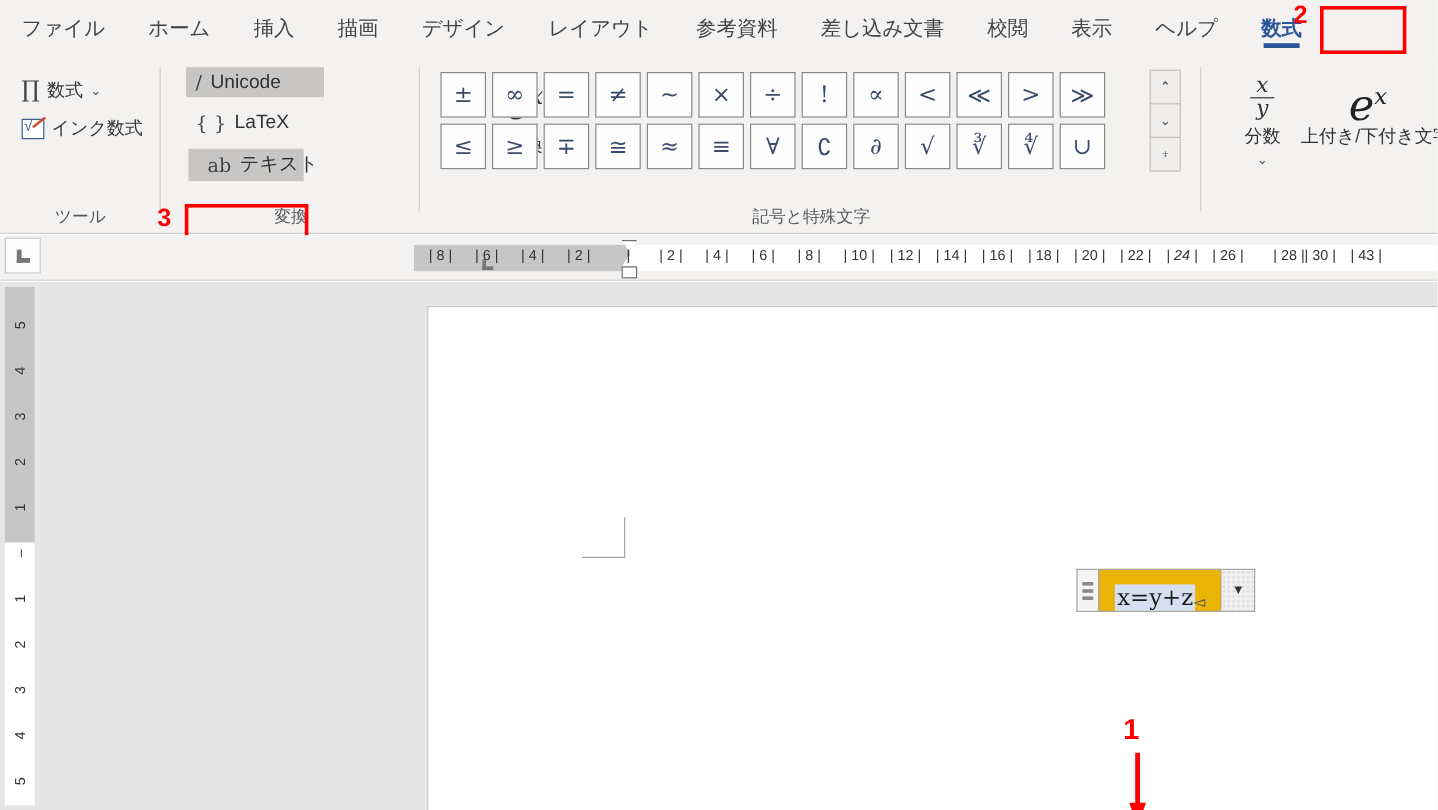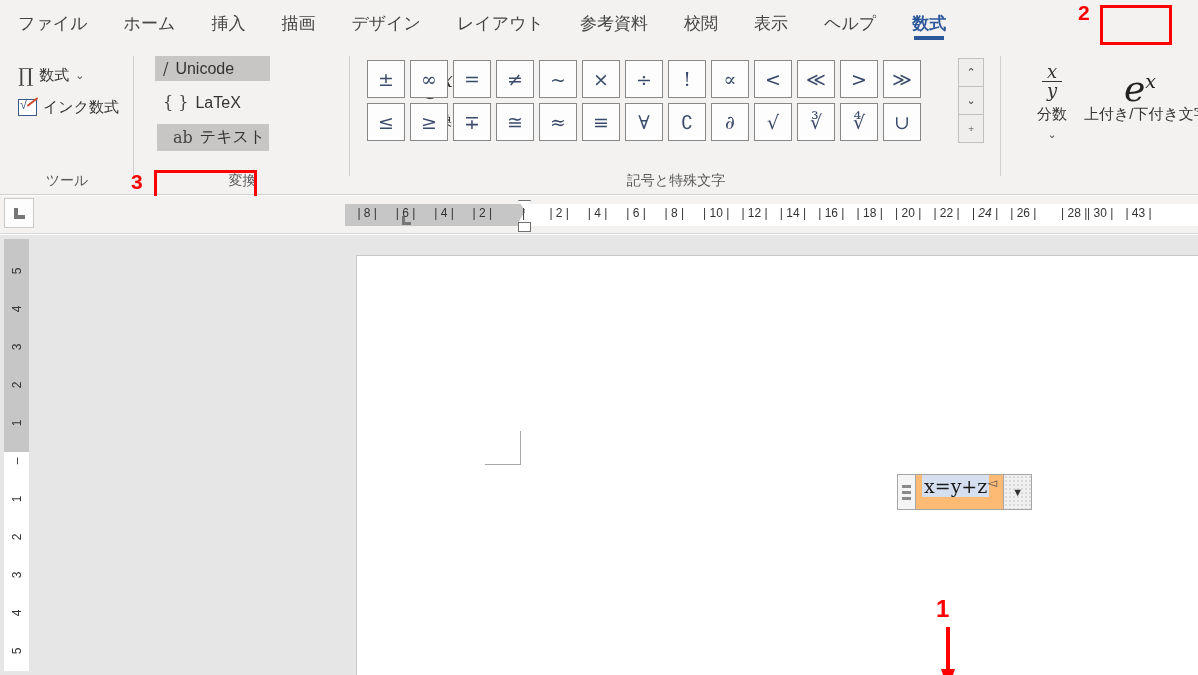--- a/index.html
+++ b/index.html
@@ -76,21 +76,21 @@
 
   
   #g-conv { left: 135px; width: 215px; }
   .conv-item {
     position: absolute; display: flex; align-items: center; gap: 7px;
     font-size: 16px; color: #333; padding: 3px 8px; white-space: nowrap;
   }
   .conv-item.sel { background: #c8c6c4; }
   #c-uni { left: 20px; top: 8px; width: 115px; }
   #c-tex { left: 20px; top: 42px; }
-  #c-txt { left: 22px; top: 76px; width: 112px; padding-left: 16px; }
+  #c-txt { left: 22px; top: 76px; width: 96px; padding-left: 16px; }
   .conv-glyph { font-family: "DejaVu Serif", serif; font-size: 16px; color: #444; }
   .annot-box-3 {
     position: absolute; left: 154px; top: 122px; width: 103px; height: 31px;
     border: 3px solid #ff0000; pointer-events: none;
   }
   .annot-num-3 {
     position: absolute; left: 131px; top: 122px;
     color: #ff0000; font-weight: bold; font-size: 21px;
   }
   .conv-big {
@@ -225,22 +225,22 @@
     position: absolute; left: 540px; top: 218px;
     display: flex; align-items: stretch; height: 36px;
   }
   .eqn-handle {
     width: 18px; border: 1px solid #a6a6a6; border-right: none;
     background: #f5f5f5; display: flex; flex-direction: column;
     align-items: center; justify-content: center; gap: 3px;
   }
   .eqn-handle i { display: block; width: 9px; height: 3px; background: #8a8a8a; }
   .eqn-field {
-    border: 1px solid #a6a6a6; background: #fdba74;
-    display: flex; align-items: flex-start; padding: 0 6px; min-width: 86px;
+    border: 1px solid #a6a6a6; background: #eab308;
+    display: flex; align-items: flex-end; padding: 0 13px; min-width: 86px;
   }
   .eqn-text {
     background: #d6dff0; font-family: "DejaVu Serif", serif;
     font-size: 19px; color: #1b1b1b; padding: 0 2px; letter-spacing: 0px;
   }
   .eqn-caret { color: #555; font-size: 13px; margin-left: -2px; }
   .eqn-drop {
     width: 28px; border: 1px solid #a6a6a6; border-left: none;
     background: #f0f0f0;
     background-image: radial-gradient(#d9d9d9 1px, transparent 1px);
@@ -264,20 +264,21 @@
 <div id="app">
 
   <div class="tabbar">
     <div class="tab"><span>ファイル</span></div>
     <div class="tab"><span>ホーム</span></div>
     <div class="tab"><span>挿入</span></div>
     <div class="tab"><span>描画</span></div>
     <div class="tab"><span>デザイン</span></div>
     <div class="tab"><span>レイアウト</span></div>
     <div class="tab"><span>参考資料</span></div>
+    <div class="tab"><span>差し込み文書</span></div>
     <div class="tab"><span>校閲</span></div>
     <div class="tab"><span>表示</span></div>
     <div class="tab"><span>ヘルプ</span></div>
     <div class="tab active">
       <span>数式</span>
       <span class="tab-underline"></span>
     </div>
     <div class="tab-annot-num">2</div>
     <div class="tab-annot-box"></div>
   </div>

